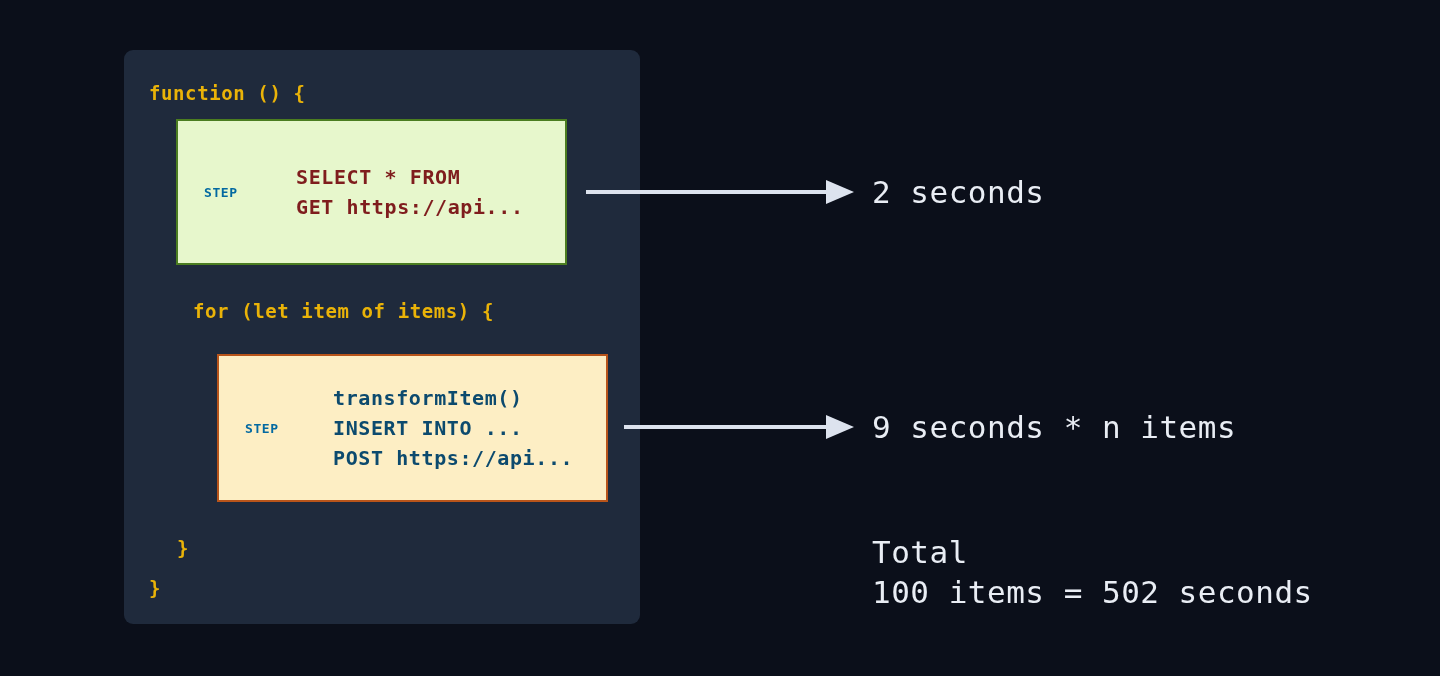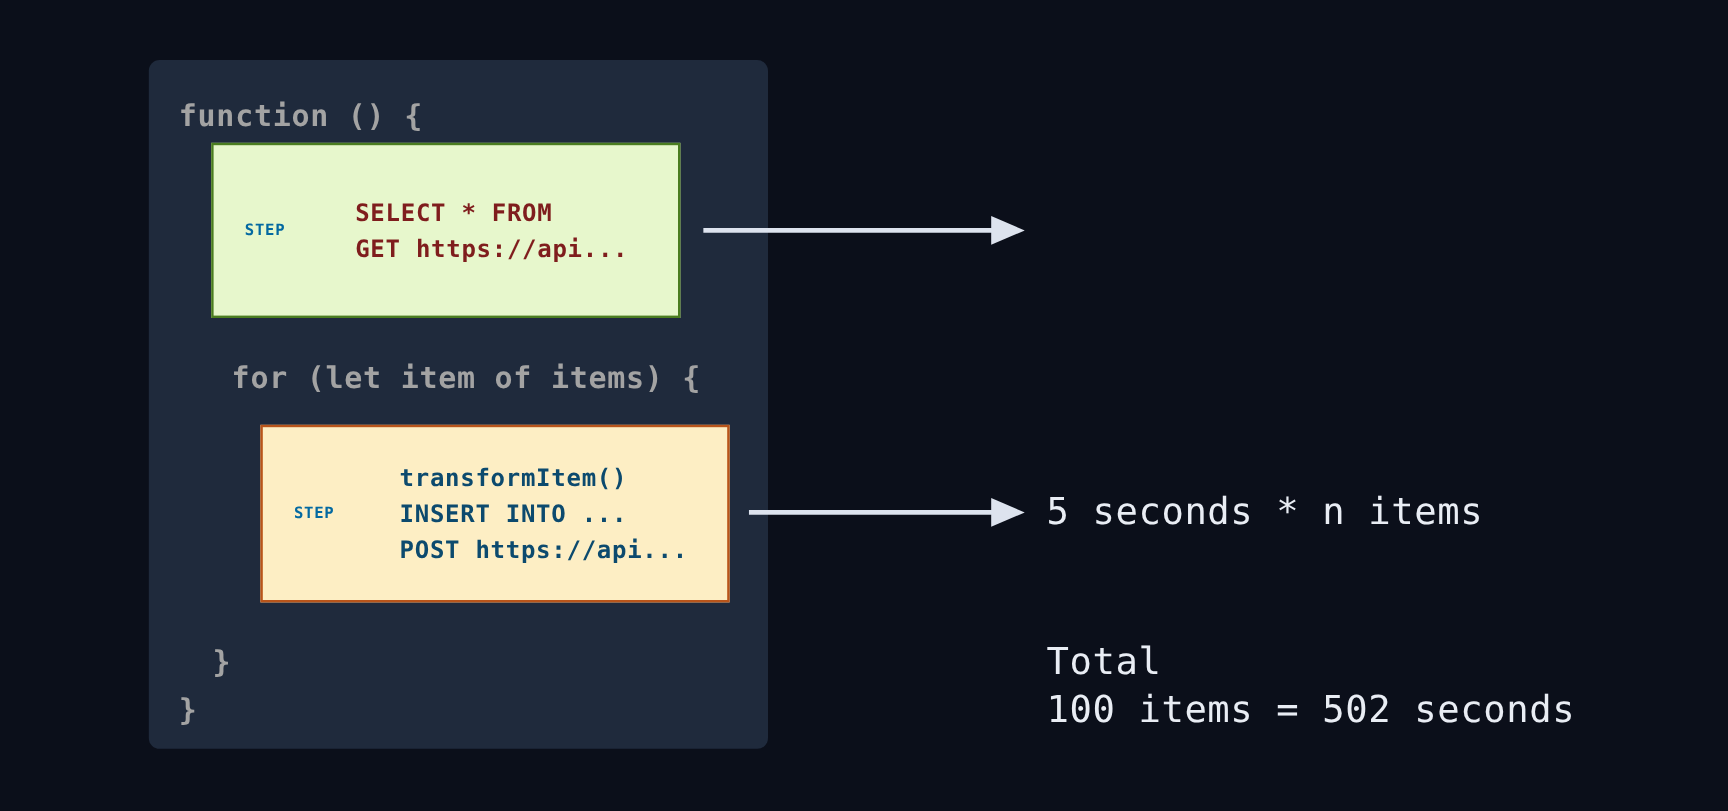--- a/index.html
+++ b/index.html
@@ -25,24 +25,24 @@
     position: absolute;
     left: 124px;
     top: 50px;
     width: 516px;
     height: 574px;
     background: #1f2a3c;
     border-radius: 9px;
   }
   .code-line {
     position: absolute;
-    color: #a3a3a3;
+    color: #eab308;
     font-family: "DejaVu Sans Mono", "Liberation Mono", monospace;
     font-weight: bold;
-    font-size: 25px;
+    font-size: 19px;
     letter-spacing: 0.6px;
     white-space: pre;
   }
   .line-fn      { left: 25px;  top: 32px; }
   .line-for     { left: 53px;  top: 250px; margin-left: 16px; }
   .line-close-1 { left: 53px;  top: 487px; }
   .line-close-2 { left: 25px;  top: 527px; }
 
   
   .step-box {
@@ -146,19 +146,20 @@
   <svg class="arrow arrow-1" viewBox="0 0 268 30" preserveAspectRatio="none">
     <line x1="0" y1="15" x2="242" y2="15" stroke="#dde3ee" stroke-width="4"></line>
     <polygon points="240,3 268,15 240,27" fill="#dde3ee"></polygon>
   </svg>
 
   <svg class="arrow arrow-2" viewBox="0 0 230 30" preserveAspectRatio="none">
     <line x1="0" y1="15" x2="204" y2="15" stroke="#dde3ee" stroke-width="4"></line>
     <polygon points="202,3 230,15 202,27" fill="#dde3ee"></polygon>
   </svg>
 
+  <div class="annot annot-1">2 seconds</div>
 
-  <div class="annot annot-2">5 seconds * n items</div>
+  <div class="annot annot-2">9 seconds * n items</div>
 
   <div class="annot annot-total">Total
 100 items = 502 seconds</div>
 
 </div>
 
 </body></html>

